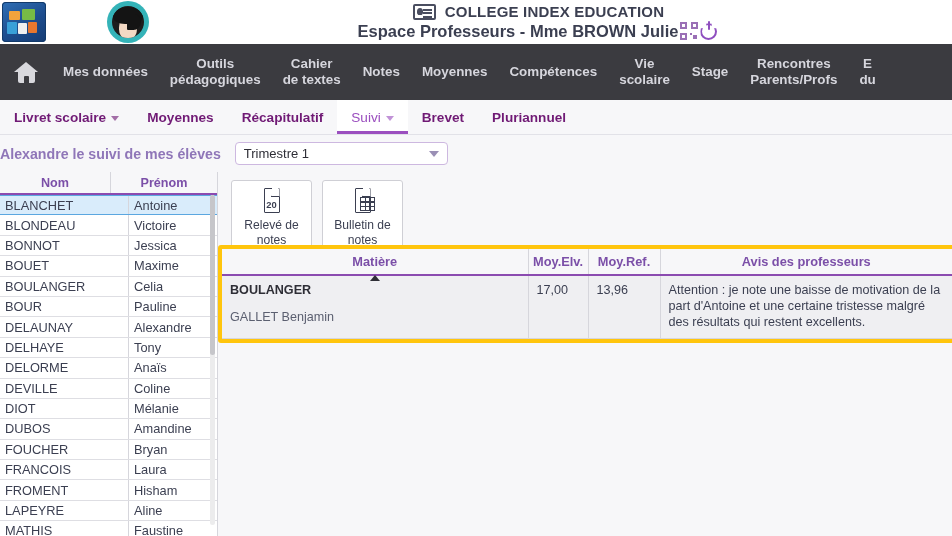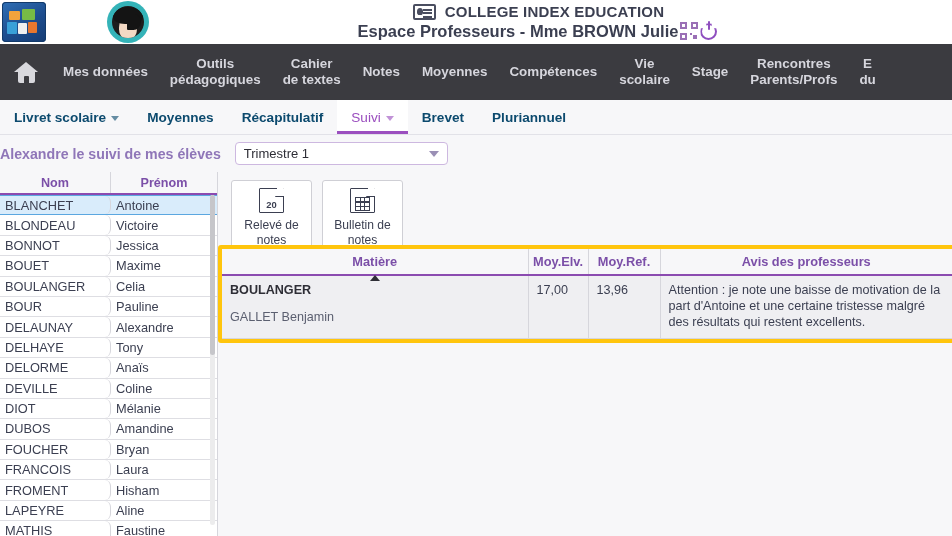--- a/index.html
+++ b/index.html
@@ -233,21 +233,21 @@
     background: #f7f7f9;
     border-bottom: 1px solid #e2e2e8;
     display: flex;
     align-items: stretch;
   }
   .sub-item {
     display: flex; align-items: center; gap: 5px;
     padding: 0 14px;
     font-size: 13.6px;
     font-weight: bold;
-    color: #0c4a6e;
+    color: #701a75;
     cursor: pointer;
     position: relative;
     white-space: nowrap;
   }
   .sub-item.active {
     background: #ffffff;
     color: #9b4fbf;
     font-weight: normal;
   }
   .sub-item.active::after {
@@ -341,21 +341,21 @@
     cursor: pointer;
   }
   .sl-row > div {
     font-size: 12.8px;
     color: #3b3f51;
     display: flex; align-items: center;
     padding-left: 5px;
     overflow: hidden;
     white-space: nowrap;
   }
-  .sl-row .sl-c1 { width: 111px; border-right: 1px solid #d6d6dc; border-radius: 6px; }
+  .sl-row .sl-c1 { width: 129px; border-right: 1px solid #d6d6dc; }
   .sl-row.selected {
     background: #d9ecfb;
     border-top: 1px solid #5ba7e0;
     border-bottom: 1px solid #5ba7e0;
   }
   .sl-scroll {
     position: absolute;
     right: 2px; top: 23px;
     width: 5px; height: 330px;
     background: #ececed;
@@ -395,21 +395,21 @@
   }
   .tool-btn .lbl {
     font-size: 12.1px;
     color: #3b3f51;
     text-align: center;
     line-height: 1.18;
     margin-top: 5px;
     white-space: pre-line;
   }
   .doc-icon {
-    width: 25px; height: 29px;
+    width: 16px; height: 29px;
     position: relative;
     border: 1.6px solid #3b3f51;
     border-radius: 1px;
     background: #fff;
   }
   .doc-icon::after {
     content: "";
     position: absolute; right: -1.6px; top: -1.6px;
     width: 0; height: 0;
     border-left: 8px solid #ffffff;

